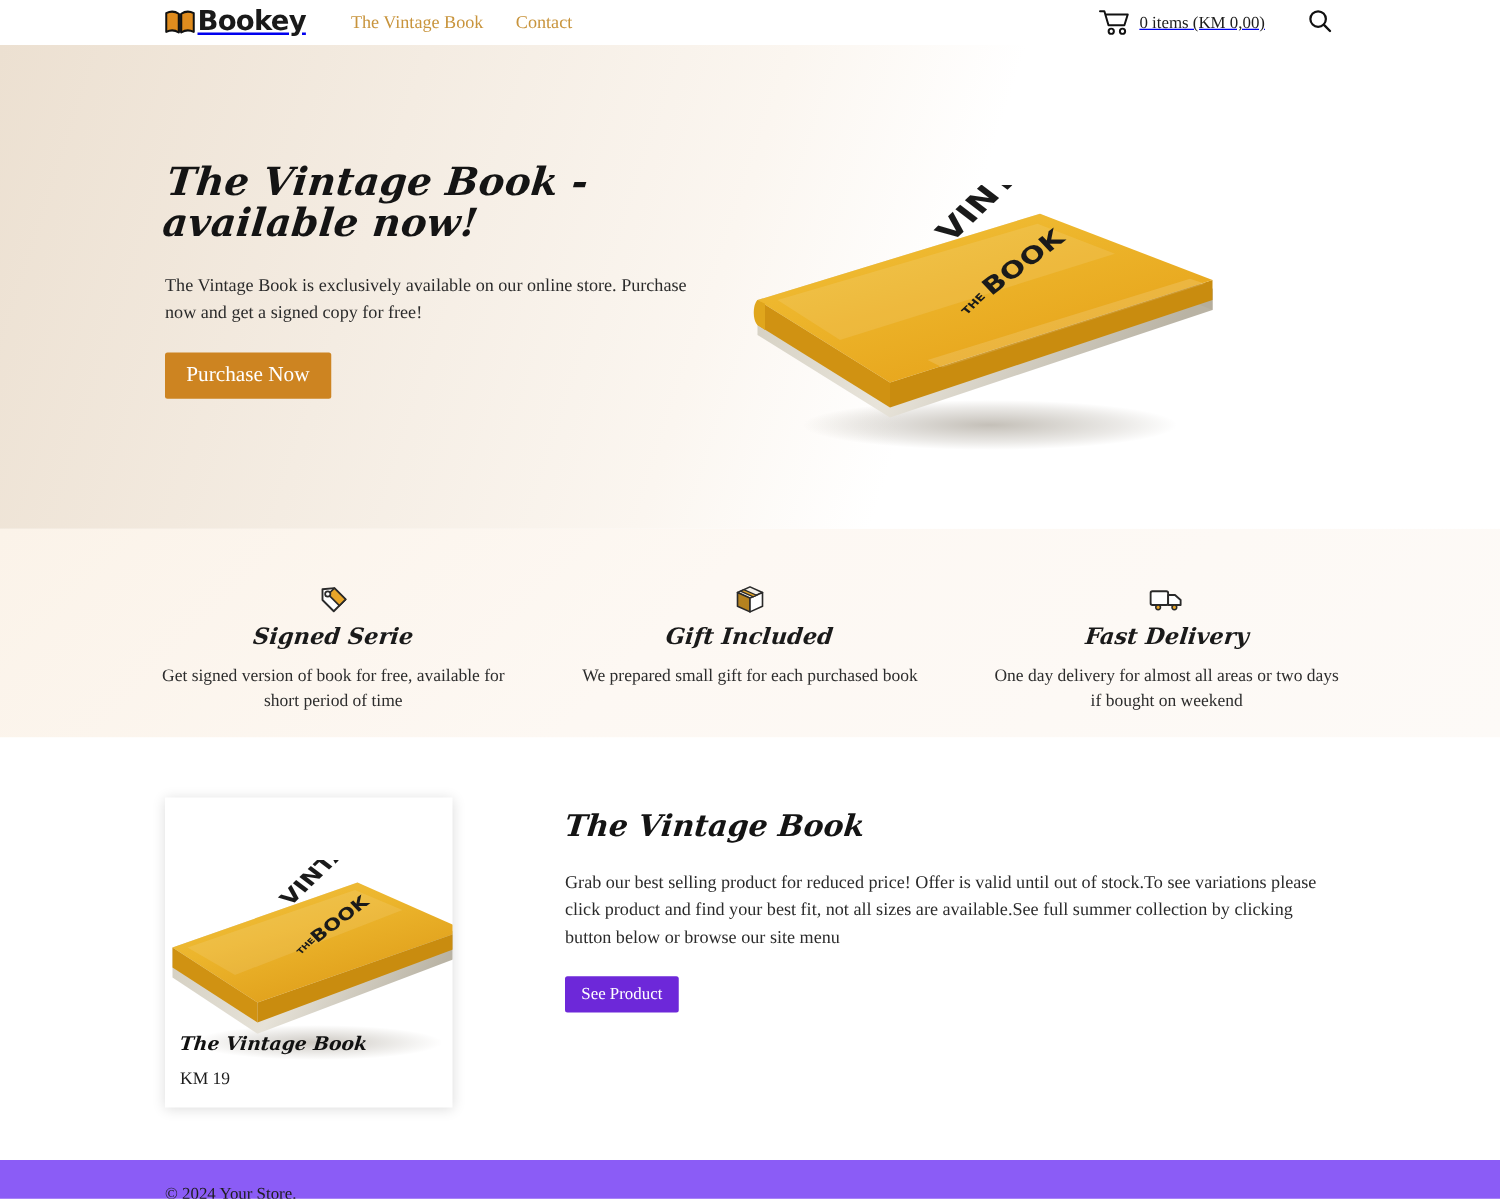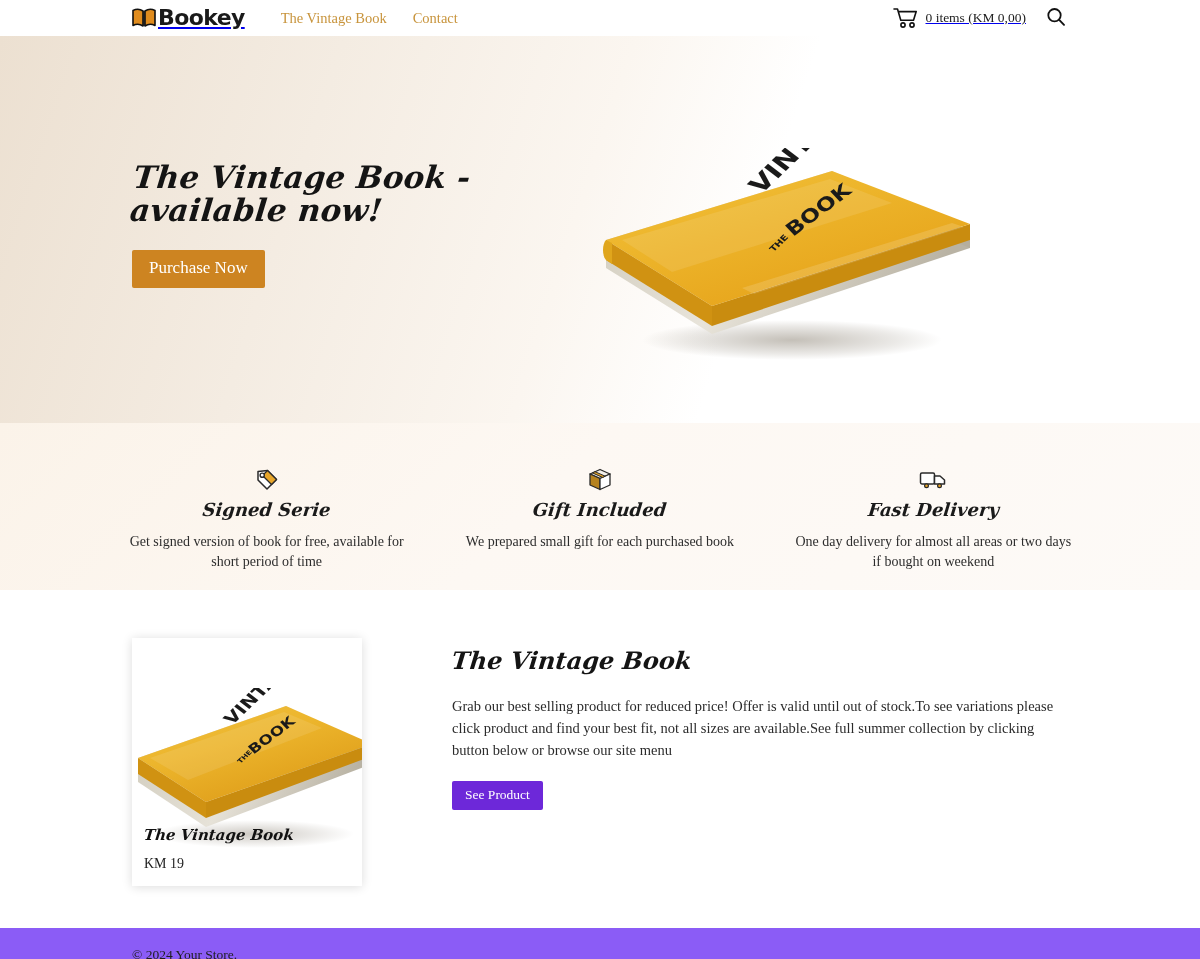--- a/index.html
+++ b/index.html
@@ -45,21 +45,21 @@
     font-family: "Liberation Serif", serif;
     font-size: 14.5px;
     color: #c8943c;
     text-decoration: none;
     white-space: nowrap;
   }
   .header-right {
     margin-left: auto;
     display: flex;
     align-items: center;
-    gap: 18px;
+    gap: 32px;
   }
   .cart {
     display: flex;
     align-items: center;
     gap: 7px;
   }
   .cart-icon { width: 26px; height: 22px; display: block; }
   .cart-text {
     font-family: "Liberation Serif", serif;
     font-size: 13.5px;
@@ -299,20 +299,21 @@
         </svg>
       </span>
     </button>
   </div>
 </div>
 
 <section class="hero">
   <div class="hero-inner">
     <div class="hero-left">
       <h1 class="hero-title">The Vintage Book - available now!</h1>
+      <p class="hero-sub">The Vintage Book is exclusively available on our online store. Purchase now and get a signed copy for free!</p>
       <button class="btn-primary">Purchase Now</button>
     </div>
     <div class="hero-right">
       <div class="book-wrap">
         <svg viewBox="0 0 390 220" width="390" height="220">
           <defs>
             <linearGradient id="coverG" x1="0" y1="0" x2="0.75" y2="1">
               <stop offset="0%" stop-color="#f2c13c"></stop>
               <stop offset="42%" stop-color="#edb52b"></stop>
               <stop offset="78%" stop-color="#e8a81f"></stop>

